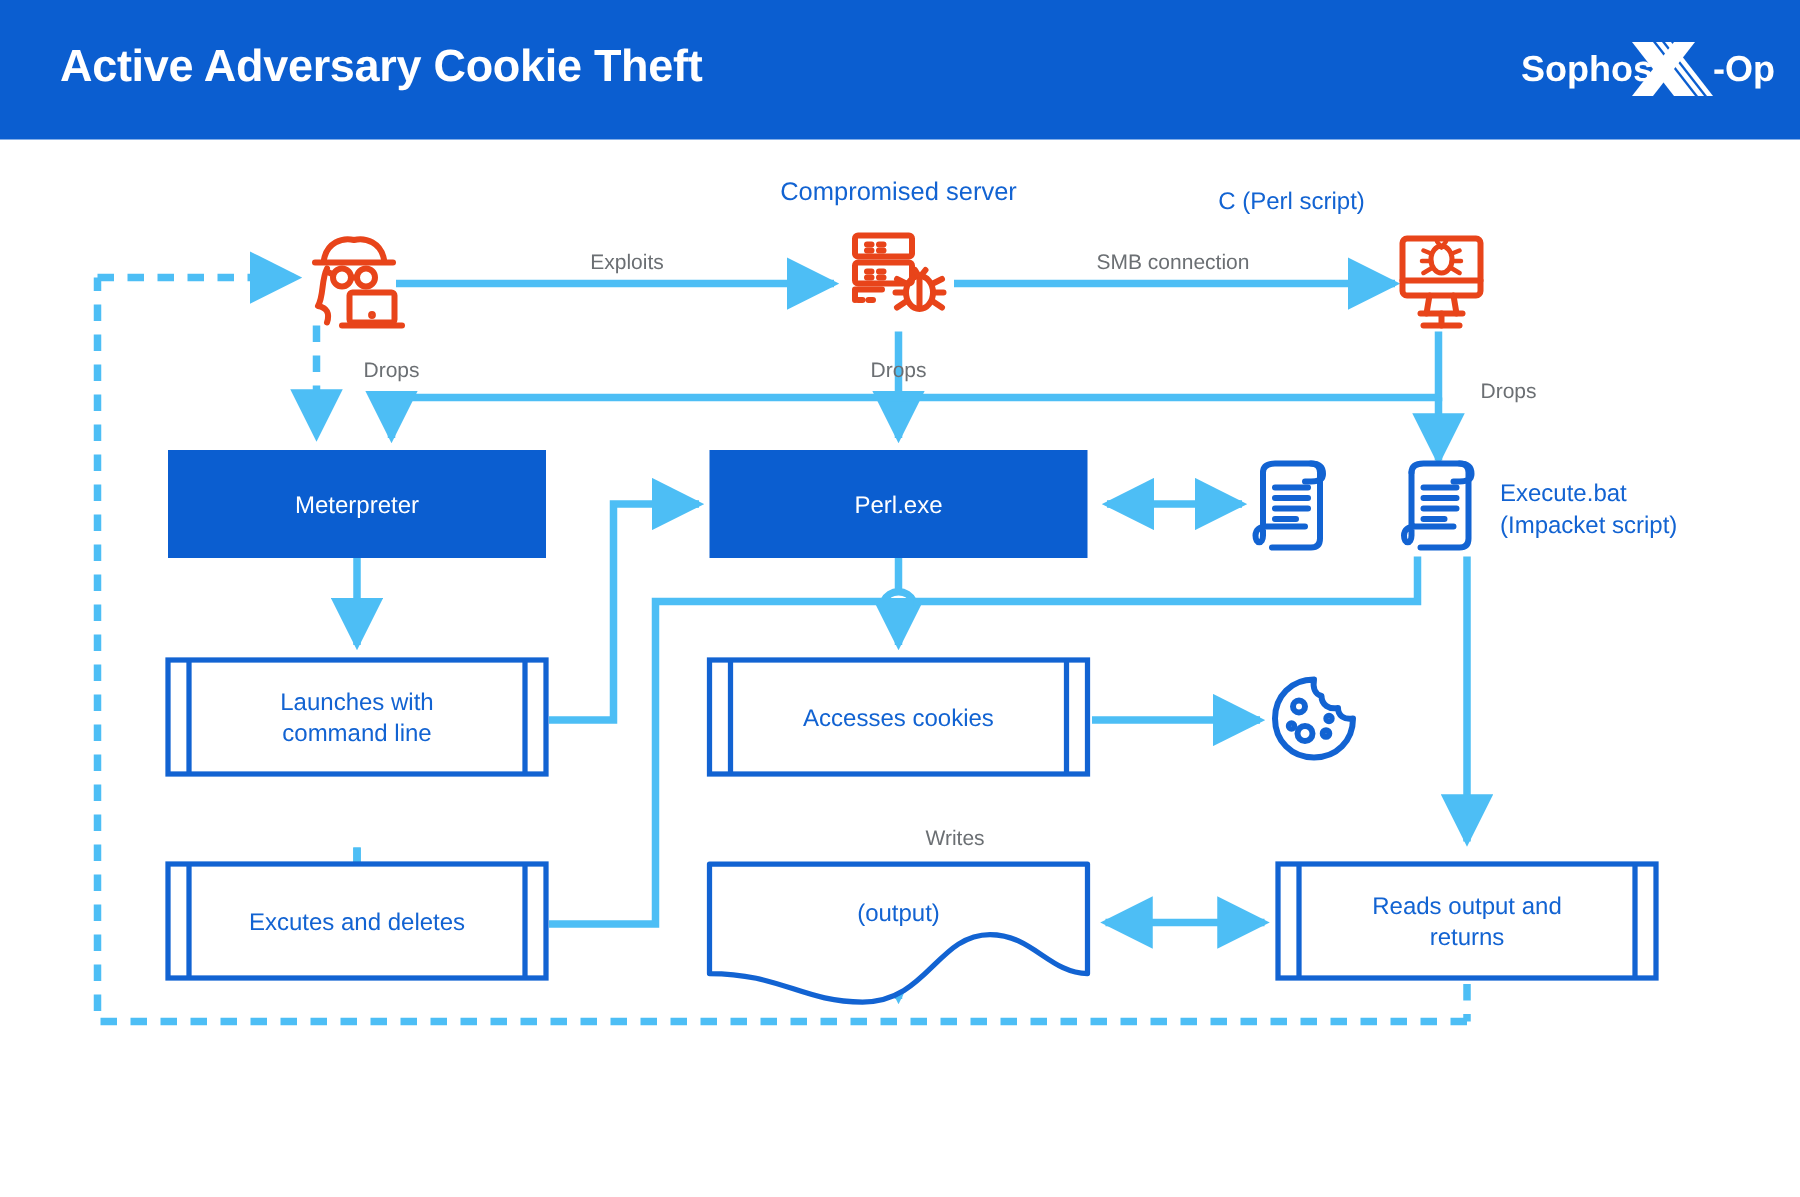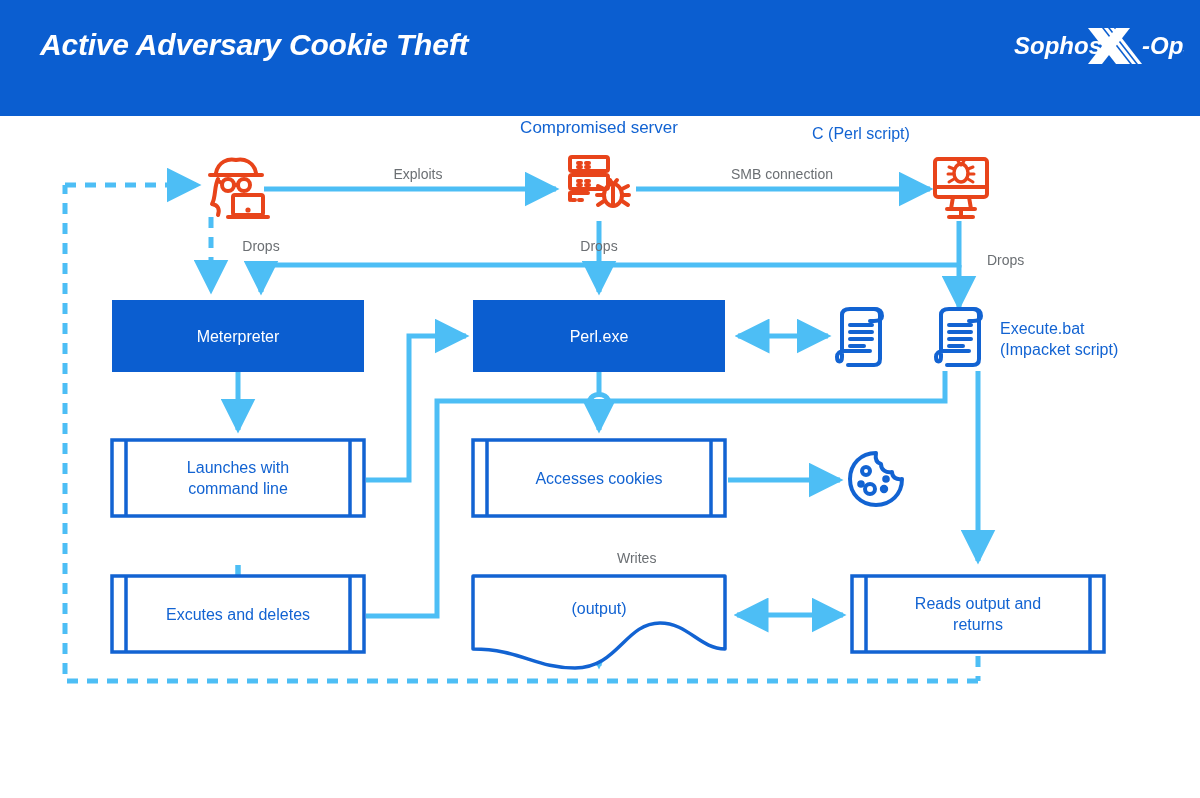--- a/index.html
+++ b/index.html
@@ -6,23 +6,22 @@
   body{
     width:1200px;height:798px;
     background:#ffffff;
     font-family:"Liberation Sans", sans-serif;
     overflow:hidden;
   }
   #page{position:relative;width:1200px;height:798px;}
 
   
   .header{
-    position:absolute;left:0;top:0;width:1200px;height:116px;
+    position:absolute;left:0;top:0;width:1200px;height:93px;
     background:#0b5ed0;
-    font-style:italic;
   }
   .header-title{
     position:absolute;left:40px;top:28px;
     font-size:30px;font-weight:bold;color:#ffffff;
     letter-spacing:-0.2px;
   }
   .logo{
     position:absolute;right:16px;top:22px;
     height:48px;width:170px;
   }

